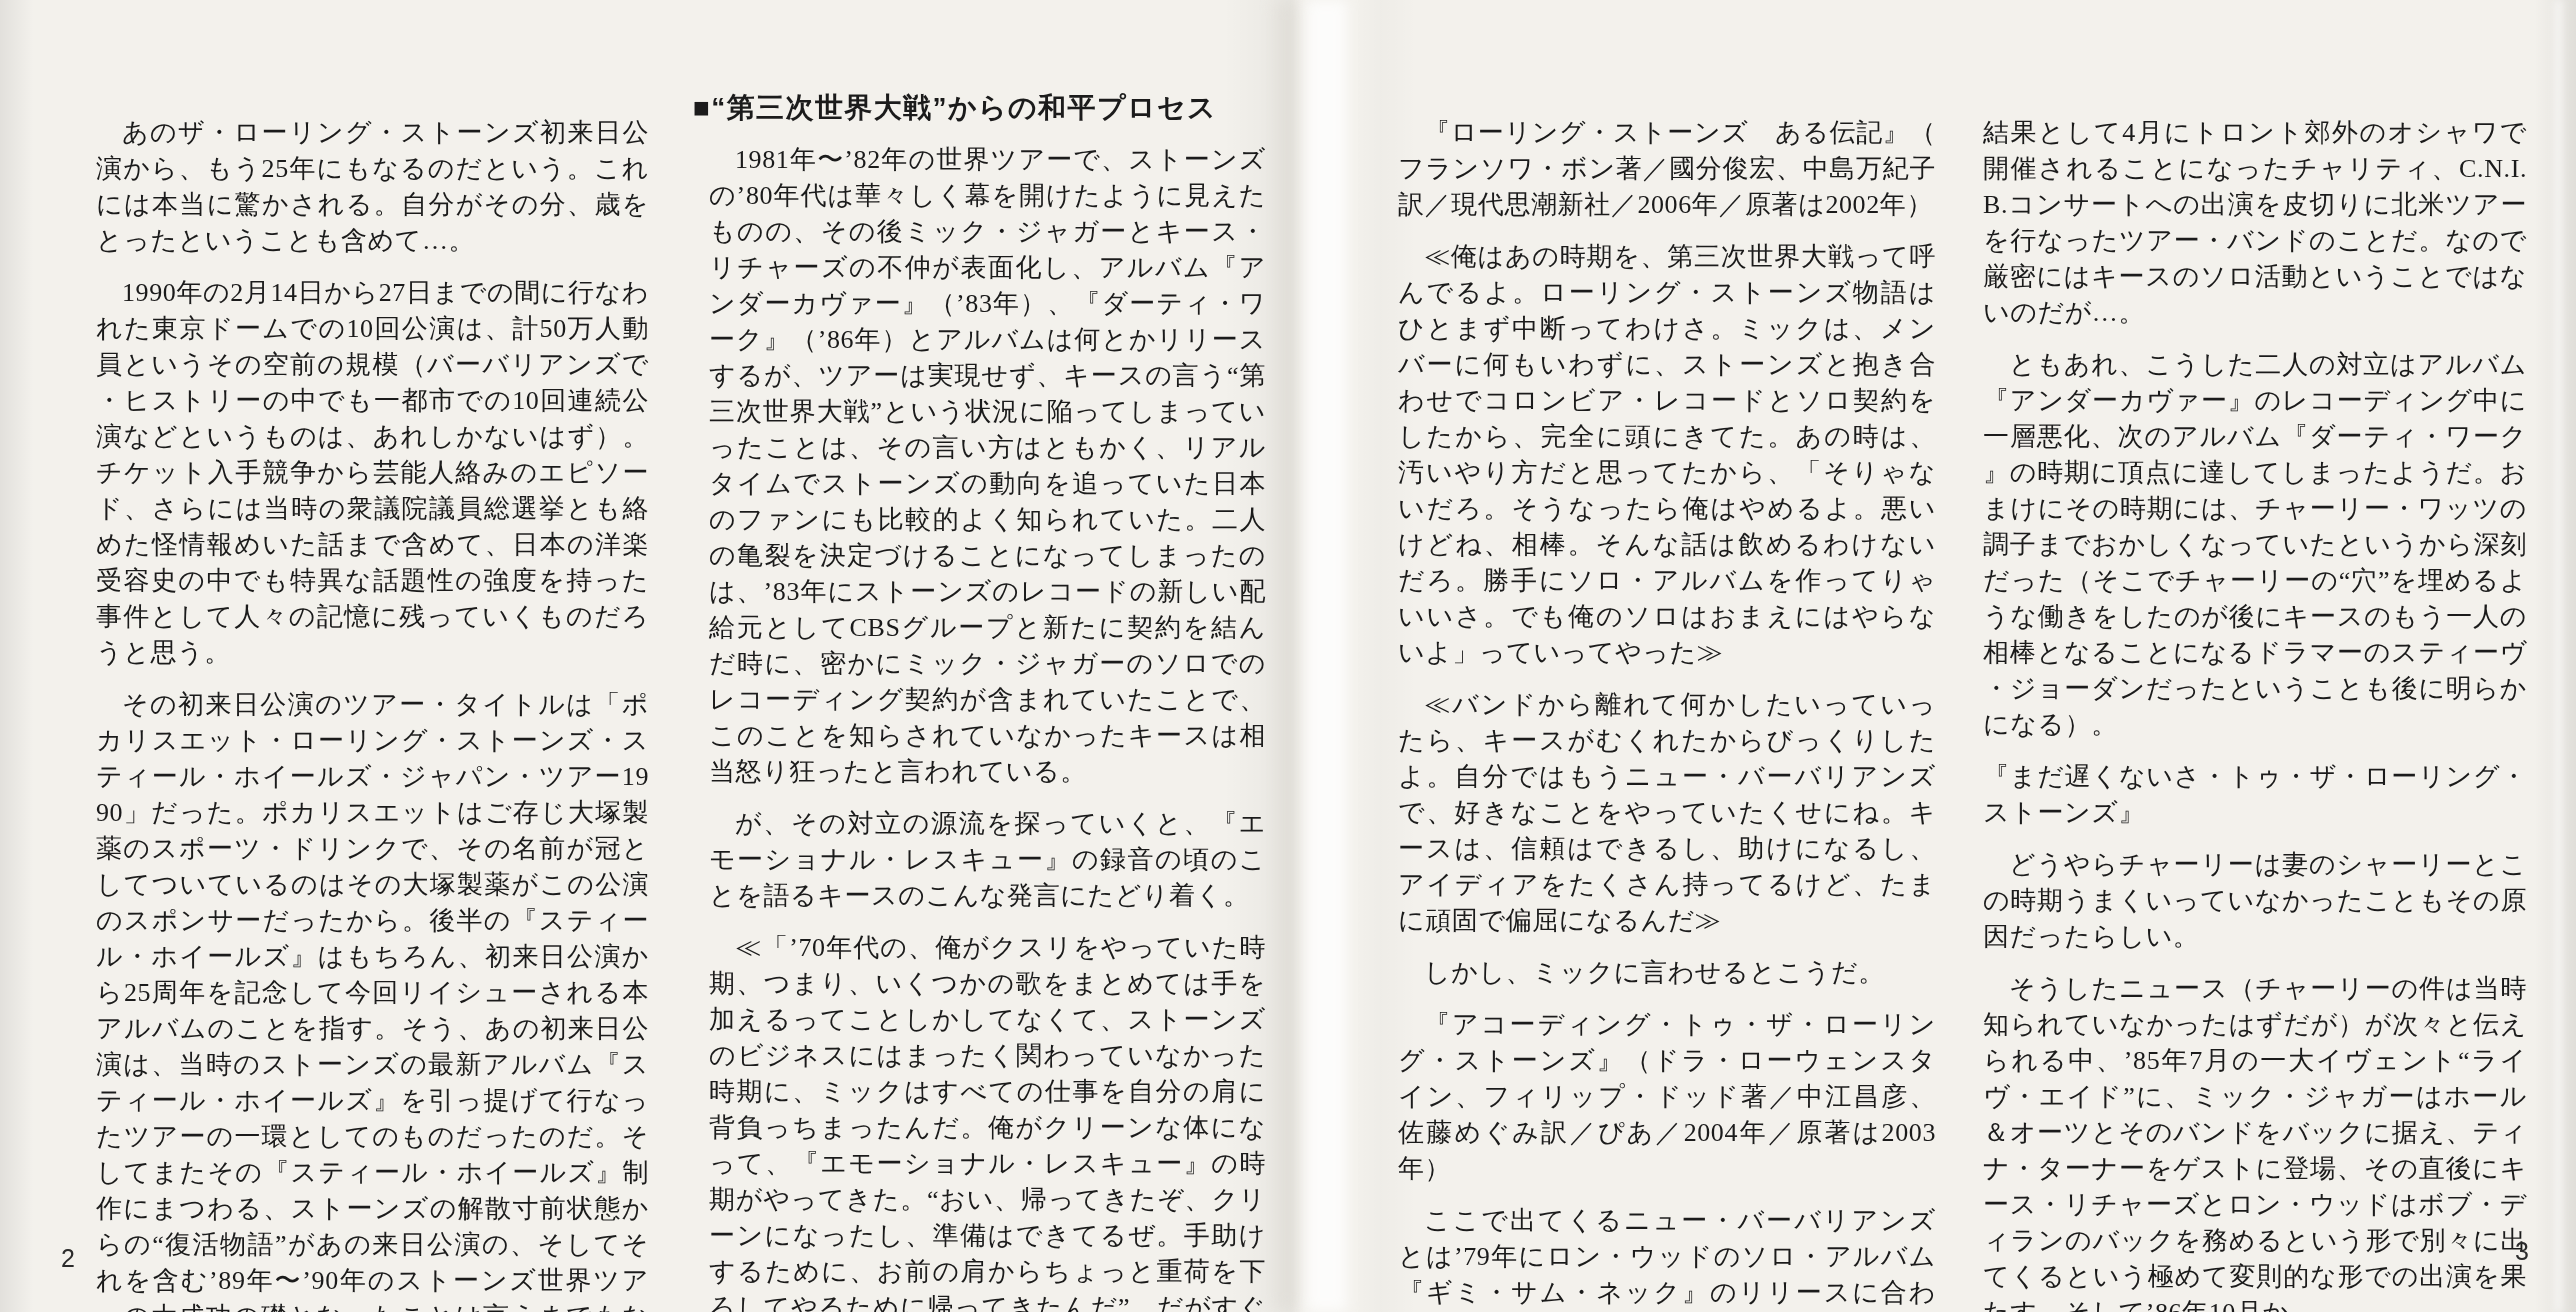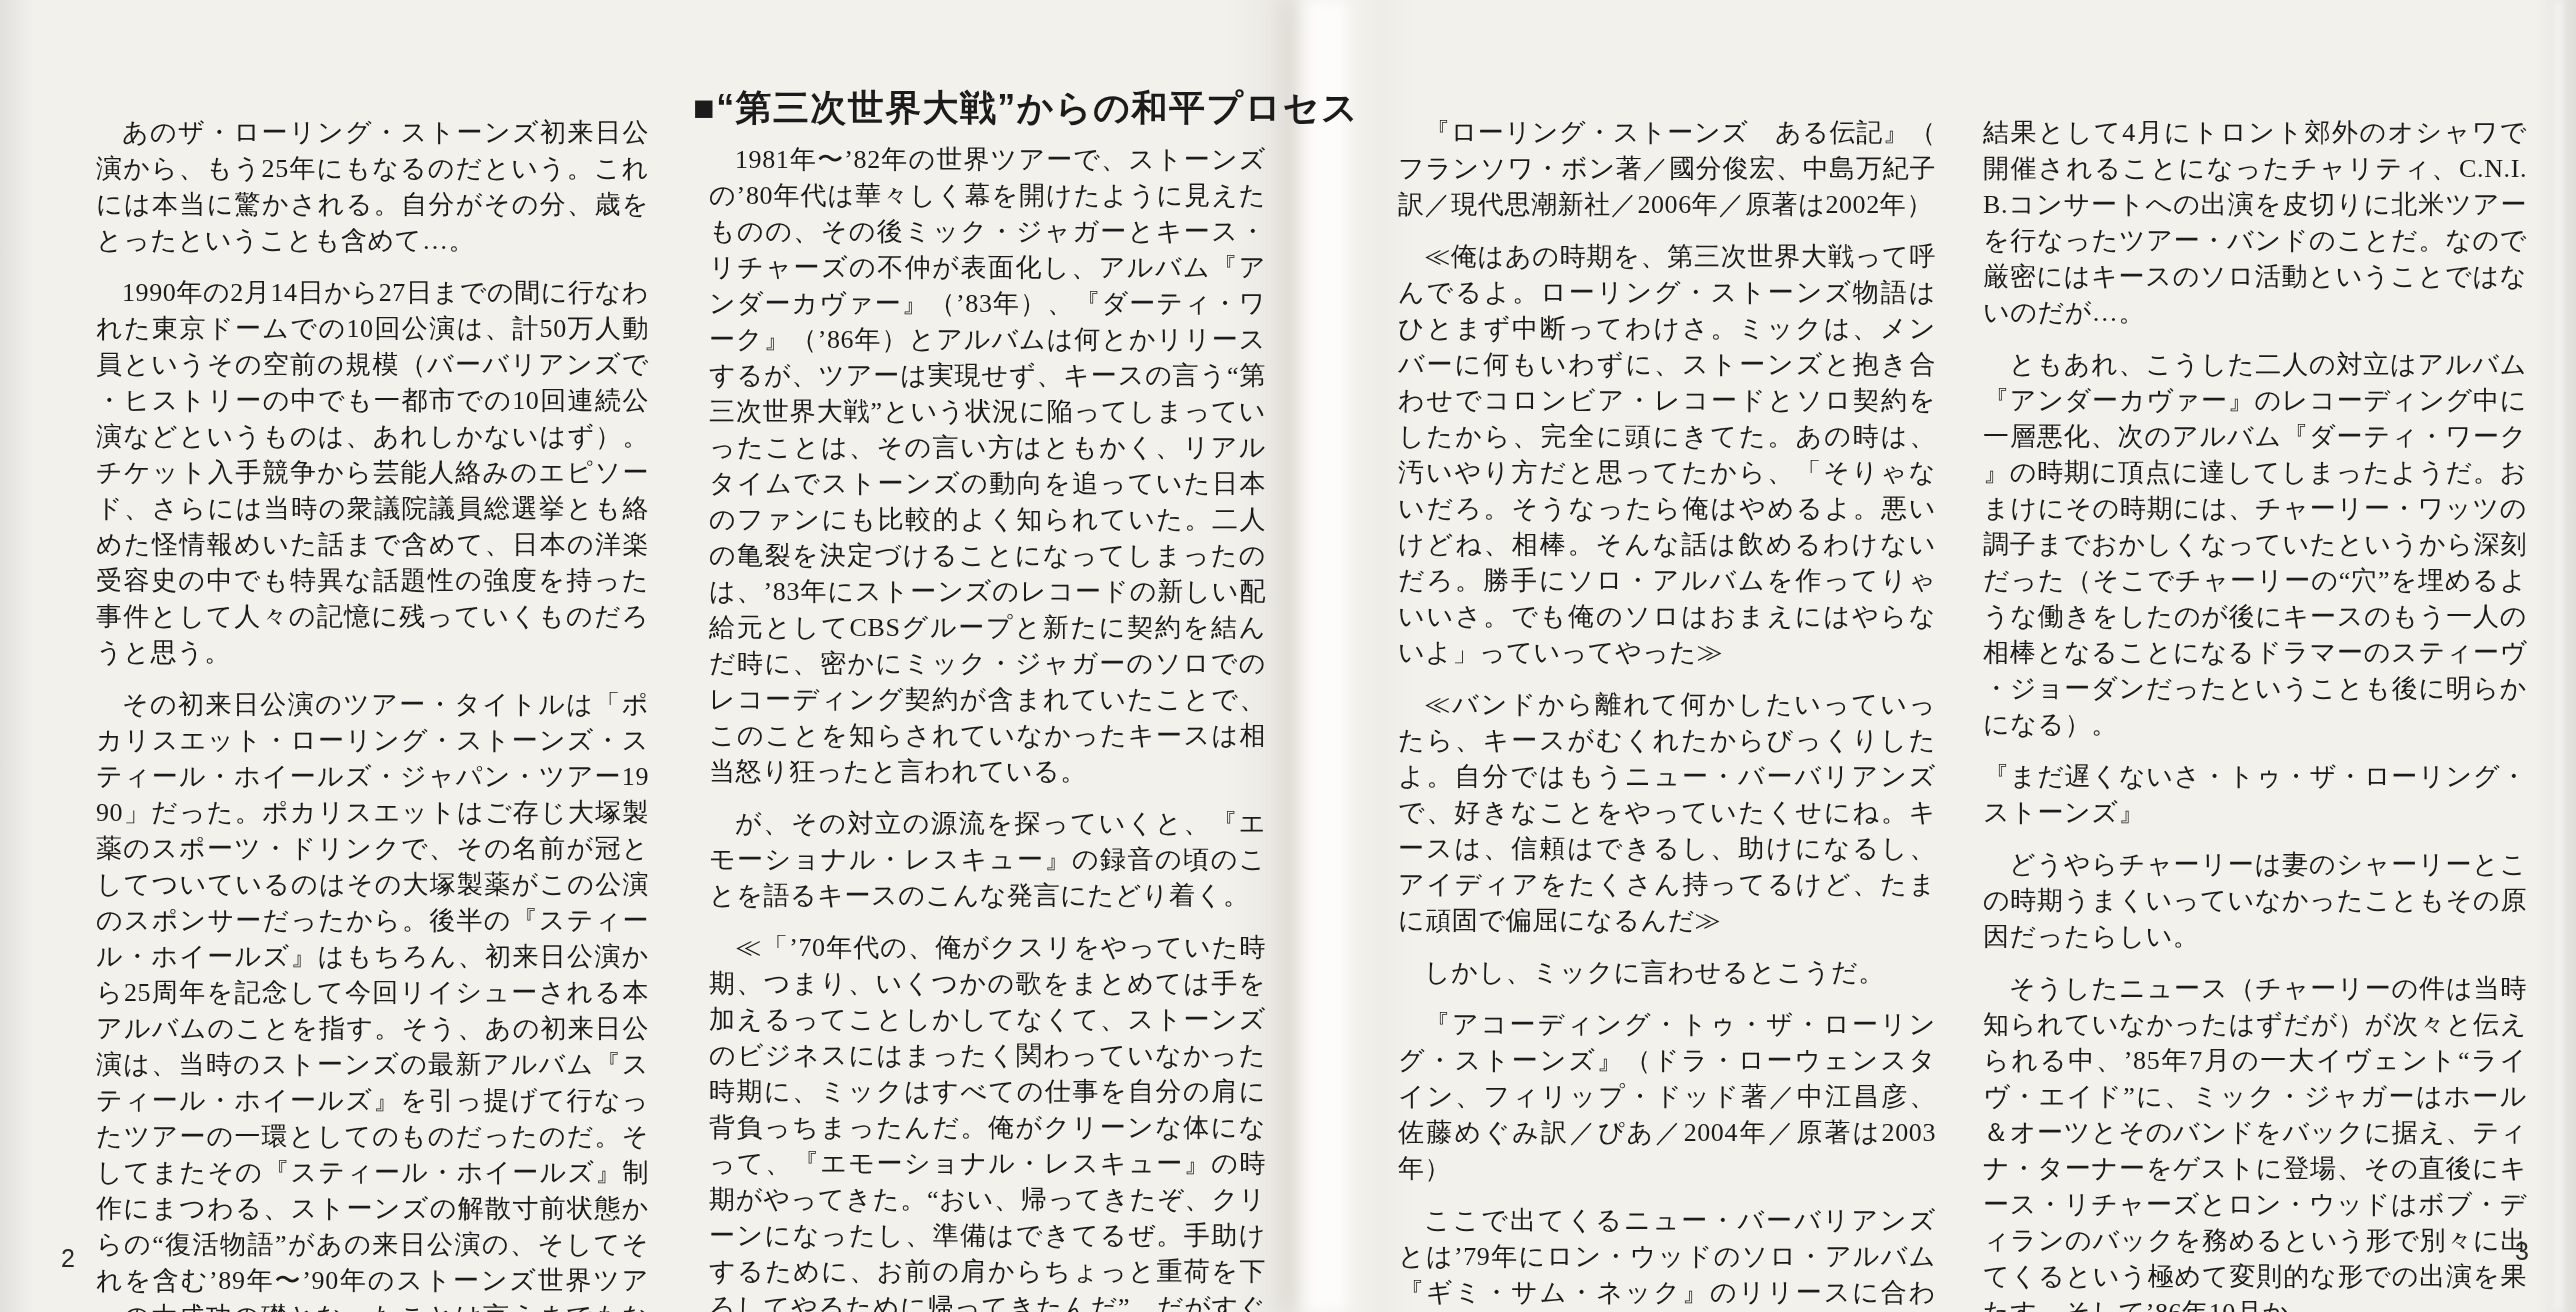--- a/index.html
+++ b/index.html
@@ -39,21 +39,21 @@
     letter-spacing: 0.6px;
   }
   .col p { margin: 16px; font-family: Liberation Serif, serif; }
   .col p.indent { text-indent: 1em; }
   .col1 { left: 80px;   width: 585px; }
   .col2 { left: 693px;  width: 589px; top: 90px; }
   .col3 { left: 1382px; width: 570px; }
   .col4 { left: 1967px; width: 576px; }
   .heading {
     font-weight: 700;
-    font-size: 36px;
+    font-size: 28px;
     letter-spacing: 1.4px;
     margin: 0 0 8.4px 0;
     text-indent: 0;
     white-space: nowrap;
   }
   .pagenum {
     position: absolute;
     font-size: 25px;
     color: #2b2b2b;
     letter-spacing: 0;

